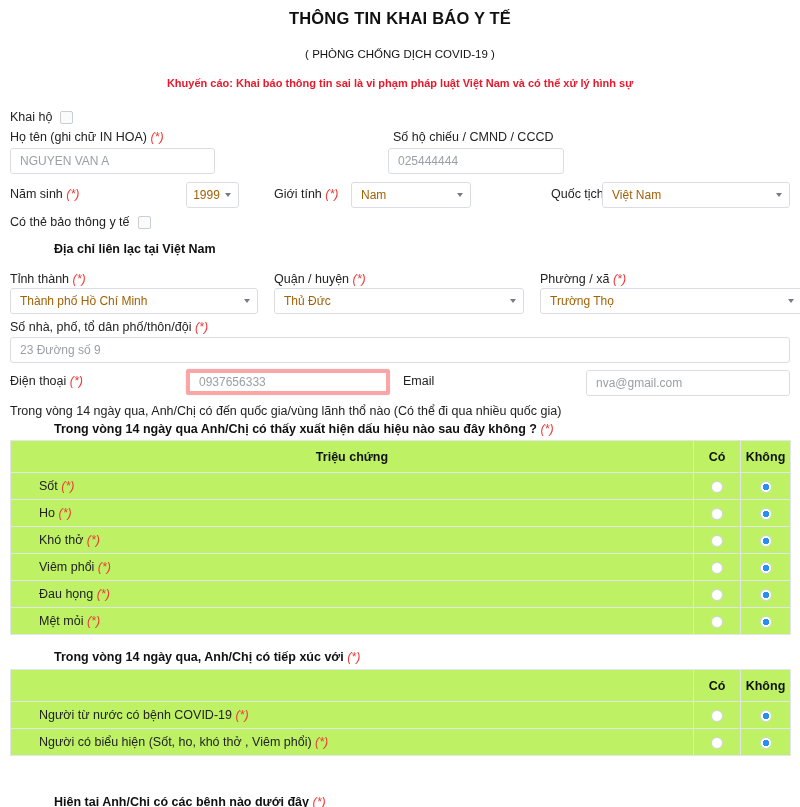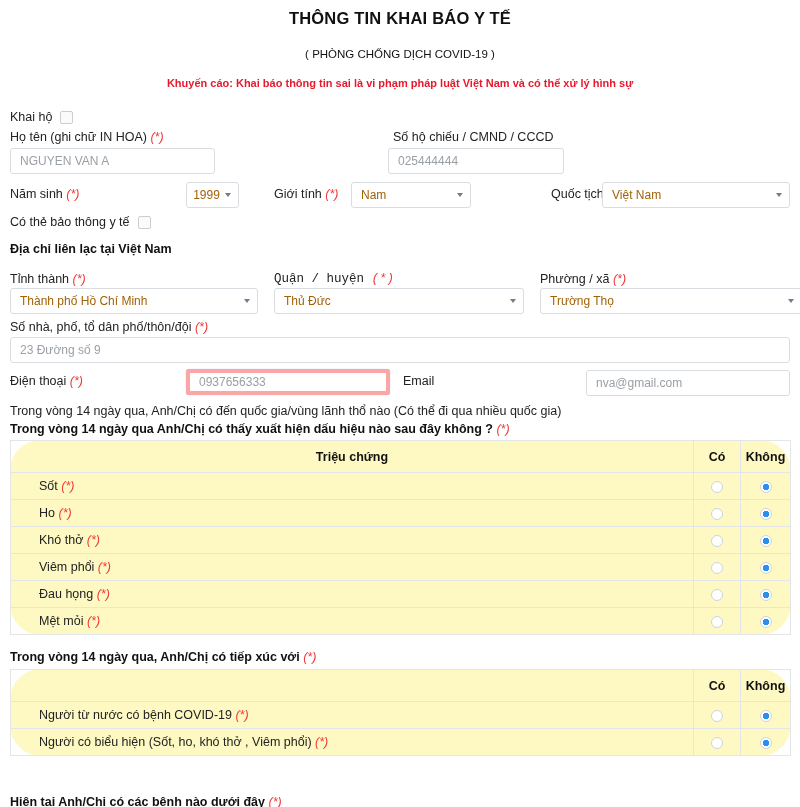--- a/index.html
+++ b/index.html
@@ -109,22 +109,21 @@
 
   
   .abs { position: absolute; }
 
   
   table.qt {
     width: 780px;
     border-collapse: collapse;
     table-layout: fixed;
     font-size: 12.5px;
-    background: #fef9c3;
-    border-radius: 31px;
+    background: #bef264;
   }
   table.qt th, table.qt td {
     border: 1px solid #e3e6e9;
     padding: 0;
   }
   table.qt th {
     height: 32px;
     font-weight: bold;
     font-size: 12.5px;
     color: #111;
@@ -151,20 +150,21 @@
   .radio.on {
     border: 1px solid #cfd4d9;
     background:
       radial-gradient(circle at 50% 50%, #2a90f0 0, #2a90f0 3.1px, #ffffff 3.3px, #ffffff 100%);
   }
 
   .sec-title {
     font-weight: bold;
     font-size: 12.5px;
     color: #111;
+    margin-left: 44px;
   }
   .plain-q { font-size: 12.5px; color: #222; }
 </style>
 </head>
 <body>
 
 <div class="page">
 
   <div class="hdr-title">THÔNG TIN KHAI BÁO Y TẾ</div>
   <div class="hdr-sub">( PHÒNG CHỐNG DỊCH COVID-19 )</div>
@@ -224,21 +224,21 @@
 
   <div class="abs lbl" style="left:10px; top:272px;">
     <span>Tỉnh thành</span>
     <span class="req">(*)</span>
   </div>
   <div class="sel abs" style="left:10px; top:288px; width:248px;">
     <span class="val">Thành phố Hồ Chí Minh</span>
     <span class="arw"></span>
   </div>
 
-  <div class="abs lbl" style="left:274px; top:272px;font-family:Liberation Mono, monospace;">
+  <div class="abs lbl" style="left:274px; top:272px;">
     <span>Quận / huyện</span>
     <span class="req">(*)</span>
   </div>
   <div class="sel abs" style="left:274px; top:288px; width:250px;">
     <span class="val">Thủ Đức</span>
     <span class="arw"></span>
   </div>
 
   <div class="abs lbl" style="left:540px; top:272px;">
     <span>Phường / xã</span>

